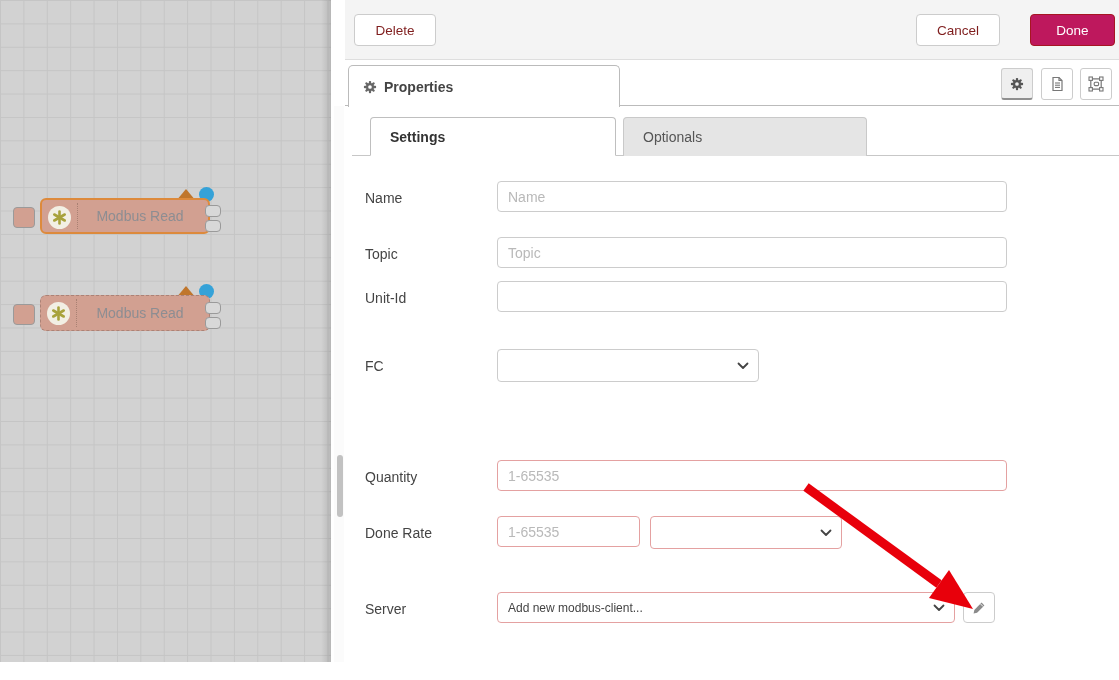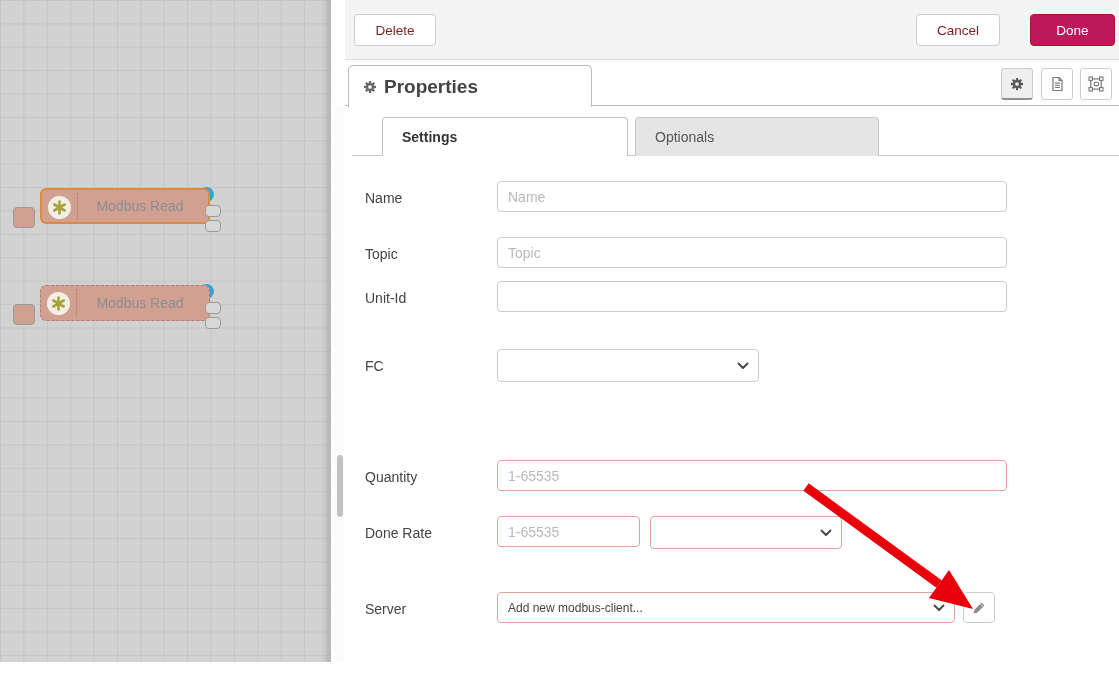--- a/index.html
+++ b/index.html
@@ -19,21 +19,21 @@
   #canvas::after {
     content:""; position:absolute; right:0; top:0; bottom:0; width:10px;
     background:linear-gradient(to right, rgba(0,0,0,0), rgba(0,0,0,0.13));
   }
   .vscroll-track { position:absolute; left:334px; top:106px; width:10px; height:556px; background:#fbfbfb; }
   .vscroll-thumb { position:absolute; left:337px; top:455px; width:6px; height:62px; background:#c2c2c2; border-radius:3px; }
 
   
   .node-wrap { position:absolute; width:222px; height:56px; }
   .node-body {
-    position:absolute; left:27px; top:2px; width:170px; height:36px;
+    position:absolute; left:27px; top:12px; width:170px; height:36px;
     background:#d2a091; border-radius:6px;
   }
   .node-body.selected { border:2px solid #dd8a3c; }
   .node-body.editing  { border:1px dashed #ab8276; }
   .node-icon-ring {
     position:absolute; left:6px; top:6px; width:23px; height:23px; border-radius:50%;
     background:#f2efe4; display:flex; align-items:center; justify-content:center;
   }
   .node-divider { position:absolute; left:35px; top:3px; bottom:3px; width:0;
     border-left:1px dotted rgba(120,90,80,.45); }
@@ -65,36 +65,36 @@
     background:#fff; color:#7f1d1d; font-size:13.5px; font-family:inherit; cursor:pointer;
     display:flex; align-items:center; justify-content:center;
   }
   #btn-delete { left:9px;  width:82px; }
   #btn-cancel { left:571px; width:84px; }
   #btn-done   { left:685px; width:85px; background:#be185d; border-color:#a61622; color:#fff; }
 
   #props-row { position:absolute; left:0; top:60px; right:0; height:46px; background:#fff;
     border-bottom:1px solid #bbb; }
   #props-tab {
-    position:absolute; left:3px; top:5px; width:244px; height:42px;
+    position:absolute; left:3px; top:5px; width:272px; height:42px;
     background:#fff; border:1px solid #bbb; border-bottom:none; border-radius:5px 5px 0 0;
     display:flex; align-items:center; gap:7px; padding-left:14px;
-    font-size:19px; font-weight:bold; color:#444; z-index:2;
+    font-size:14px; font-weight:bold; color:#444; z-index:2;
   }
   .mini-btn {
     position:absolute; top:8px; width:32px; height:32px; background:#fff;
     border:1px solid #ccc; border-radius:3px; display:flex; align-items:center; justify-content:center;
     cursor:pointer;
   }
   .mini-btn.active { background:#efefef; border-bottom:2px solid #8f8f8f; }
   #mini-gear { left:656px; } #mini-doc { left:696px; } #mini-appearance { left:735px; }
 
   #subtabs-line { position:absolute; left:7px; top:117px; right:0; height:39px; border-bottom:1px solid #c7c7c7; }
   .subtab { position:absolute; top:0; height:39px; display:flex; align-items:center;
-    padding-left:19px; font-size:14px; cursor:pointer;margin-left:12px; }
+    padding-left:19px; font-size:14px; cursor:pointer; }
   #tab-settings {
     left:18px; width:246px; background:#fff; border:1px solid #bfbfbf; border-bottom:1px solid #fff;
     border-radius:4px 4px 0 0; font-weight:bold; color:#333; z-index:2;
   }
   #tab-optionals {
     left:271px; width:244px; background:#e5e5e5; border:1px solid #c9c9c9; border-bottom:none;
     border-radius:4px 4px 0 0; color:#555;
   }
 
   

